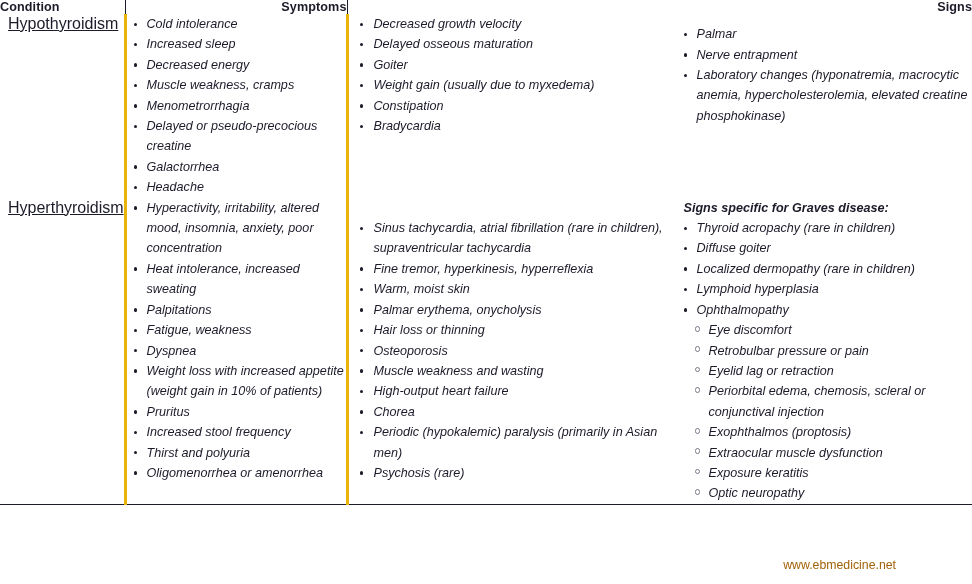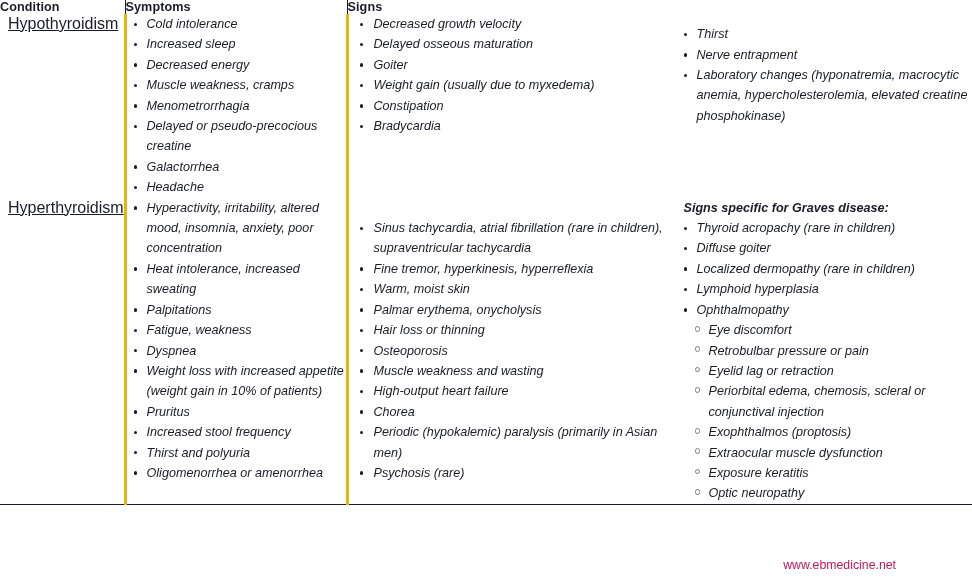--- a/index.html
+++ b/index.html
@@ -43,21 +43,21 @@
 
   
   thead th {
     font-size: 12.6px;
     font-weight: bold;
     letter-spacing: .1px;
     padding: 5px 0 6px 8px;
     border-bottom: 2px solid #1b1b2a;
     text-align: left;
   }
-  thead th.sep { border-left: 1px solid #1b1b2a; }
+  thead th.sep { border-left: 1px solid #1b1b2a; text-align: right; }
 
   
   tbody td {
     border-bottom: 1px solid #1b1b2a;
     padding: 7px 0 9px 0;
   }
   tbody td.sep { border-left: 3px solid #eab308; font-style: italic; }
   tbody tr.last td { border-bottom: 1.6px solid #1b1b2a; }
 
   .cond-label {
@@ -142,21 +142,21 @@
 
   .signs-b ul.blist > li { padding-left: 20px; }
   .signs-b ul.blist > li::before { left: 7px; }
 
   
   .footer {
     position: absolute;
     right: 2px;
     top: 558px;
     font-size: 12.3px;
-    color: #be185d;
+    color: #a16207;
     text-align: right;
   }
 </style>
 </head>
 <body>
 
 <div class="sheet">
 
   <table class="tbl">
     <colgroup>
@@ -200,21 +200,21 @@
                 <li>Decreased growth velocity</li>
                 <li>Delayed osseous maturation</li>
                 <li>Goiter</li>
                 <li>Weight gain (usually due to myxedema)</li>
                 <li>Constipation</li>
                 <li>Bradycardia</li>
               </ul>
             </div>
             <div class="signs-b">
               <ul class="blist">
-                <li>Thirst</li>
+                <li>Palmar</li>
                 <li>Nerve entrapment</li>
                 <li>Laboratory changes (hyponatremia, macrocytic anemia, hypercholesterolemia, elevated creatine phosphokinase)</li>
               </ul>
             </div>
           </div>
         </td>
       </tr>
 
       <tr class="last">
         <td>

